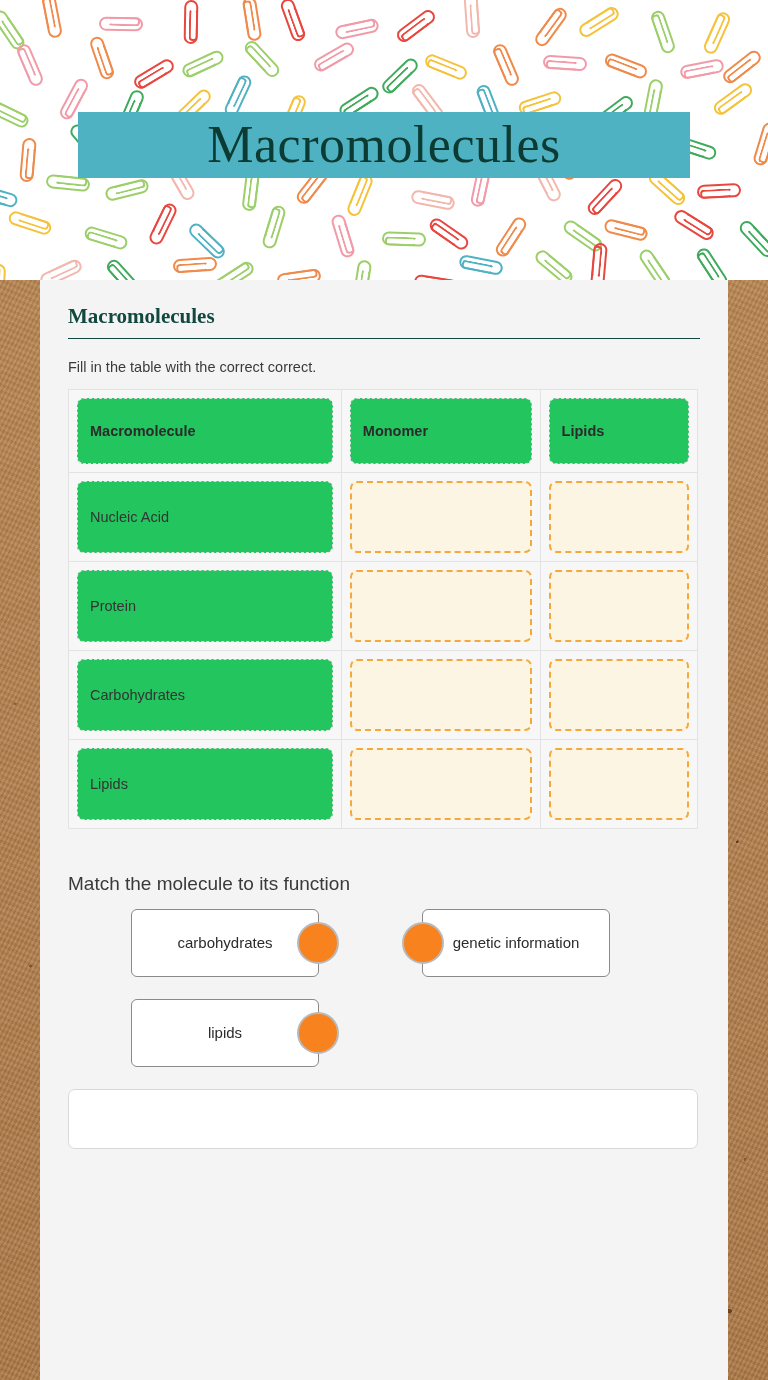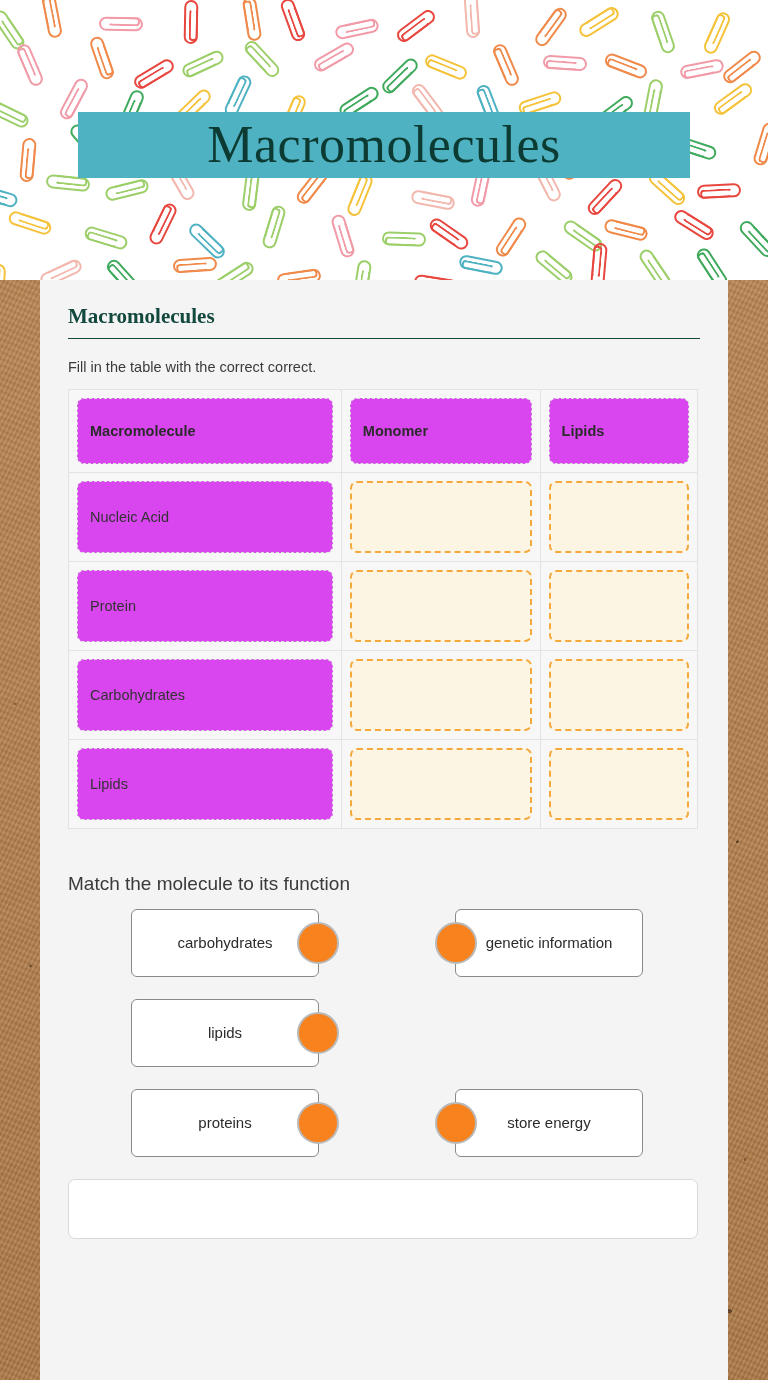--- a/index.html
+++ b/index.html
@@ -65,41 +65,41 @@
     font-family:"Liberation Serif", serif;
     font-size:21px; color:#12483d; padding-bottom:9px;
     border-bottom:1.5px solid #12483d; margin:0 0 20px 0;
   }
   .instruction { font-size:14.5px; color:#3a3a3a; margin:0 0 14px 0; }
 
   
   .ftable { width:630px; border:1px solid #e3e3e3; border-collapse:collapse; background:#f7f7f7; }
   .ftable td { border:1px solid #e3e3e3; padding:8px; vertical-align:middle; }
   .cell-static {
-    background:#d946ef; border:1.6px dashed #dcdcdc; border-radius:7px;
+    background:#22c55e; border:1.6px dashed #dcdcdc; border-radius:7px;
     height:72px; display:flex; align-items:center; padding:0 12px;
     font-size:14.5px; color:#333;
   }
   .cell-static.head { font-weight:bold; font-size:14.5px; color:#2b2b2b; height:66px; }
   .cell-blank {
     background:#fdf5e3; border:2.3px dashed #f5a93c; border-radius:7px; height:72px;
   }
 
   
   .match-label { font-size:19px; color:#3a3a3a; margin:44px 0 14px 0; }
   .match-grid { position:relative; width:630px; }
   .match-row { display:flex; justify-content:space-between; margin-bottom:22px; }
   .mcard {
     position:relative; width:188px; min-height:68px; background:#fff;
     border:1.2px solid #8a8a8a; border-radius:6px;
     display:flex; align-items:center; justify-content:center; text-align:center;
     font-size:15px; color:#2b2b2b; line-height:1.28; padding:6px 26px;
   }
   .mcard.left { margin-left:63px; }
-  .mcard.right { margin-right:55px; }
+  .mcard.right { margin-right:88px; }
   .dot {
     position:absolute; width:42px; height:42px; border-radius:50%;
     background:#f7821e; border:2.5px solid #b9b9b9; top:50%;
     transform:translateY(-50%);
   }
   .mcard.left .dot { right:-21px; }
   .mcard.right .dot { left:-21px; }
 
   
   .bottom-label { font-size:14.5px; color:#3a3a3a; margin:40px 0 10px 0; }
@@ -290,27 +290,17 @@
         <span>genetic information</span>
         <span class="dot"></span>
       </div>
     </div>
     <div class="match-row">
       <div class="mcard left">
         <span>lipids</span>
         <span class="dot"></span>
       </div>
     </div>
-    <div class="match-row">
-      <div class="mcard left">
-        <span>proteins</span>
-        <span class="dot"></span>
-      </div>
-      <div class="mcard right">
-        <span>store energy</span>
-        <span class="dot"></span>
-      </div>
-    </div>
   </div>
 
   <div class="bottom-table"></div>
 
 </div>
 
 </body></html>

